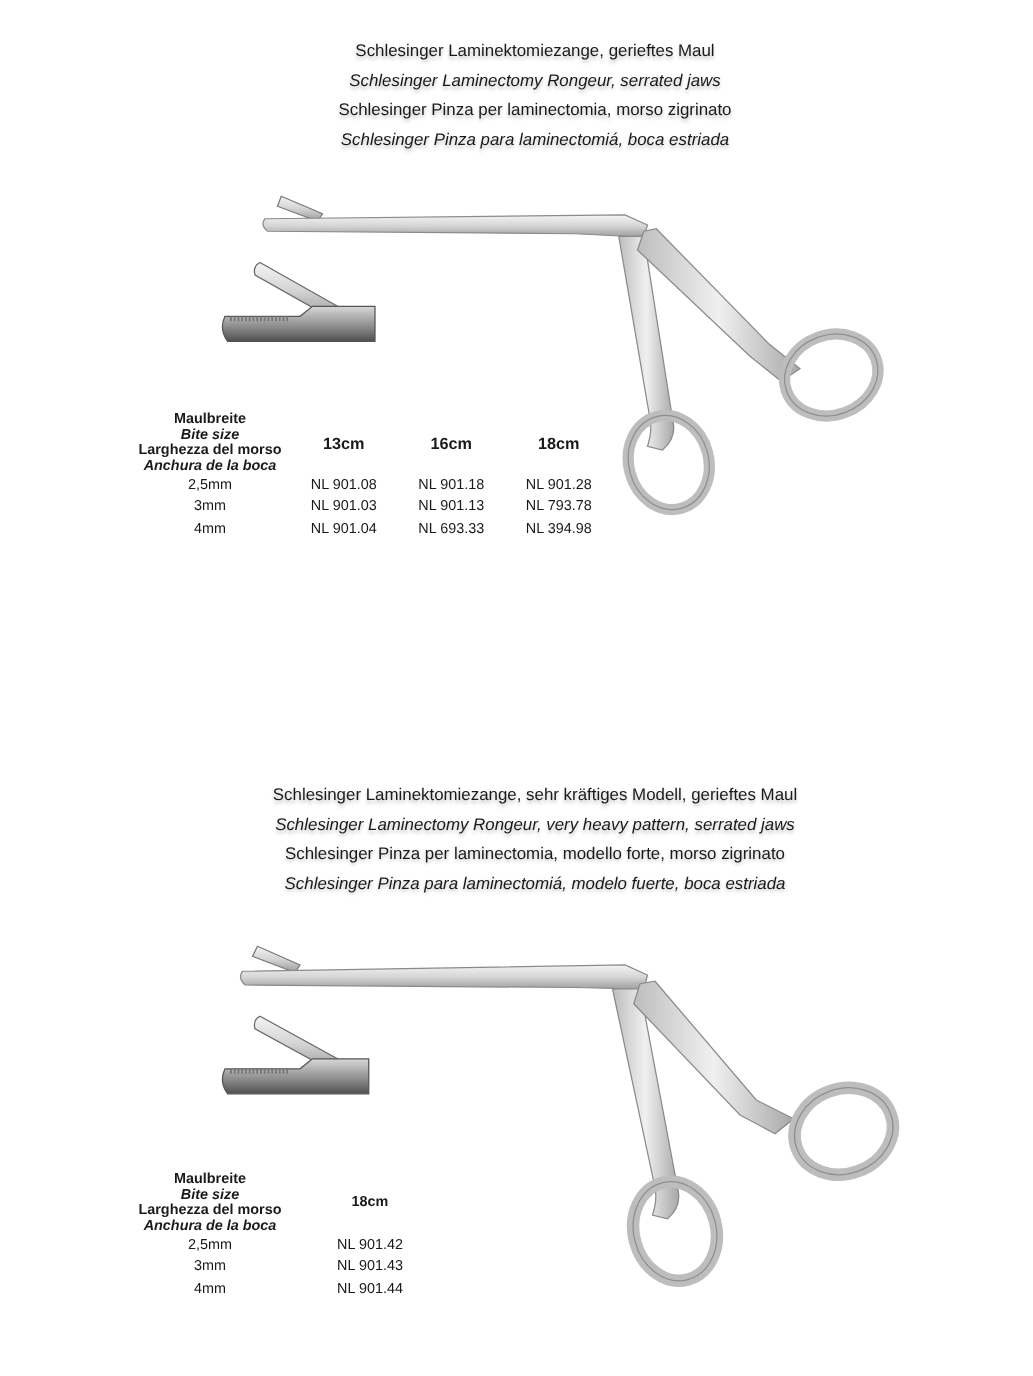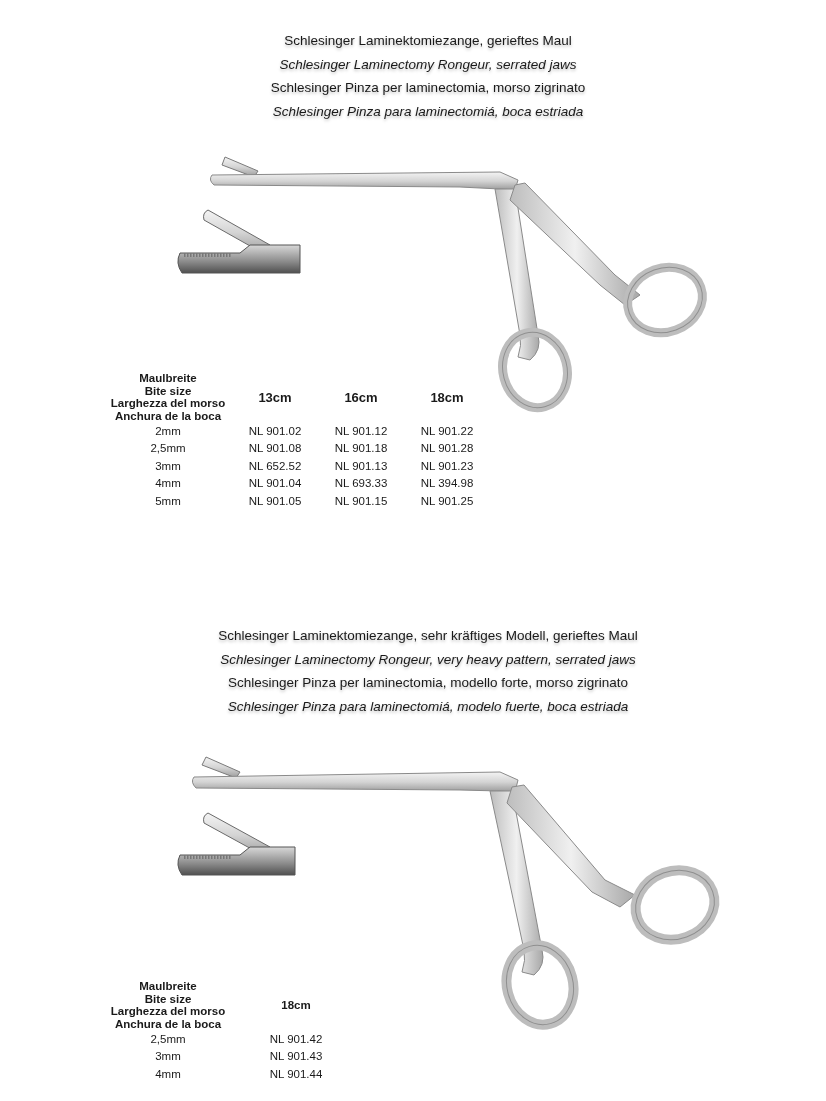--- a/index.html
+++ b/index.html
@@ -1,24 +1,24 @@
 <!DOCTYPE html>
 <html><head>
 <meta charset="utf-8">
 <style>
   html,body{margin:0;padding:0;background:#ffffff;}
   body{width:826px;height:1101px;position:relative;overflow:hidden;font-family:"Liberation Sans",sans-serif;color:#1a1a1a;}
   .titles{position:absolute;left:0;width:856px;text-align:center;}
   .titles div{font-size:13.5px;line-height:23.5px;text-shadow:0 2px 3px rgba(0,0,0,0.25);}
   .titles .it{font-style:italic;}
   .instrument{position:absolute;}
-  table.spec{position:absolute;border-collapse:collapse;font-size:11.5px;margin-top:43px;}
+  table.spec{position:absolute;border-collapse:collapse;font-size:11.5px;}
   table.spec td,table.spec th{padding:0;text-align:center;height:17.5px;white-space:nowrap;}
   .hdr{font-weight:bold;line-height:12.5px;font-size:11.5px;}
-  .hdr .i{}
+  .hdr .i{font-style:italic;}
   th.size{font-weight:bold;font-size:13px;}
 </style>
 </head>
 <body>
 
 <svg width="0" height="0" style="position:absolute">
   <defs>
     <linearGradient id="steel" x1="0" y1="0" x2="0" y2="1">
       <stop offset="0" stop-color="#f4f4f4"></stop>
       <stop offset="0.5" stop-color="#d4d4d4"></stop>
@@ -72,48 +72,36 @@
       <div>Maulbreite</div>
       <div class="i">Bite size</div>
       <div>Larghezza del morso</div>
       <div class="i">Anchura de la boca</div>
     </th>
     <th class="size" style="width:86px;">13cm</th>
     <th class="size" style="width:86px;">16cm</th>
     <th class="size" style="width:86px;">18cm</th>
   </tr>
   <tr>
-        <td>2mm</td>
-        <td>NL 901.02</td>
-        <td>NL 901.12</td>
-        <td>NL 901.22</td>
-      </tr>
-  <tr>
         <td>2,5mm</td>
         <td>NL 901.08</td>
         <td>NL 901.18</td>
         <td>NL 901.28</td>
       </tr>
   <tr>
         <td>3mm</td>
-        <td>NL 652.52</td>
+        <td>NL 901.03</td>
         <td>NL 901.13</td>
-        <td>NL 901.23</td>
+        <td>NL 793.78</td>
       </tr>
   <tr>
         <td>4mm</td>
         <td>NL 901.04</td>
         <td>NL 693.33</td>
         <td>NL 394.98</td>
-      </tr>
-  <tr>
-        <td>5mm</td>
-        <td>NL 901.05</td>
-        <td>NL 901.15</td>
-        <td>NL 901.25</td>
       </tr>
 </tbody>
   </table>
 
 <div class="titles" style="top:624px;">
   <div>Schlesinger Laminektomiezange, sehr kräftiges Modell, gerieftes Maul</div>
   <div class="it">Schlesinger Laminectomy Rongeur, very heavy pattern, serrated jaws</div>
   <div>Schlesinger Pinza per laminectomia, modello forte, morso zigrinato</div>
   <div class="it">Schlesinger Pinza para laminectomiá, modelo fuerte, boca estriada</div>
 </div>

